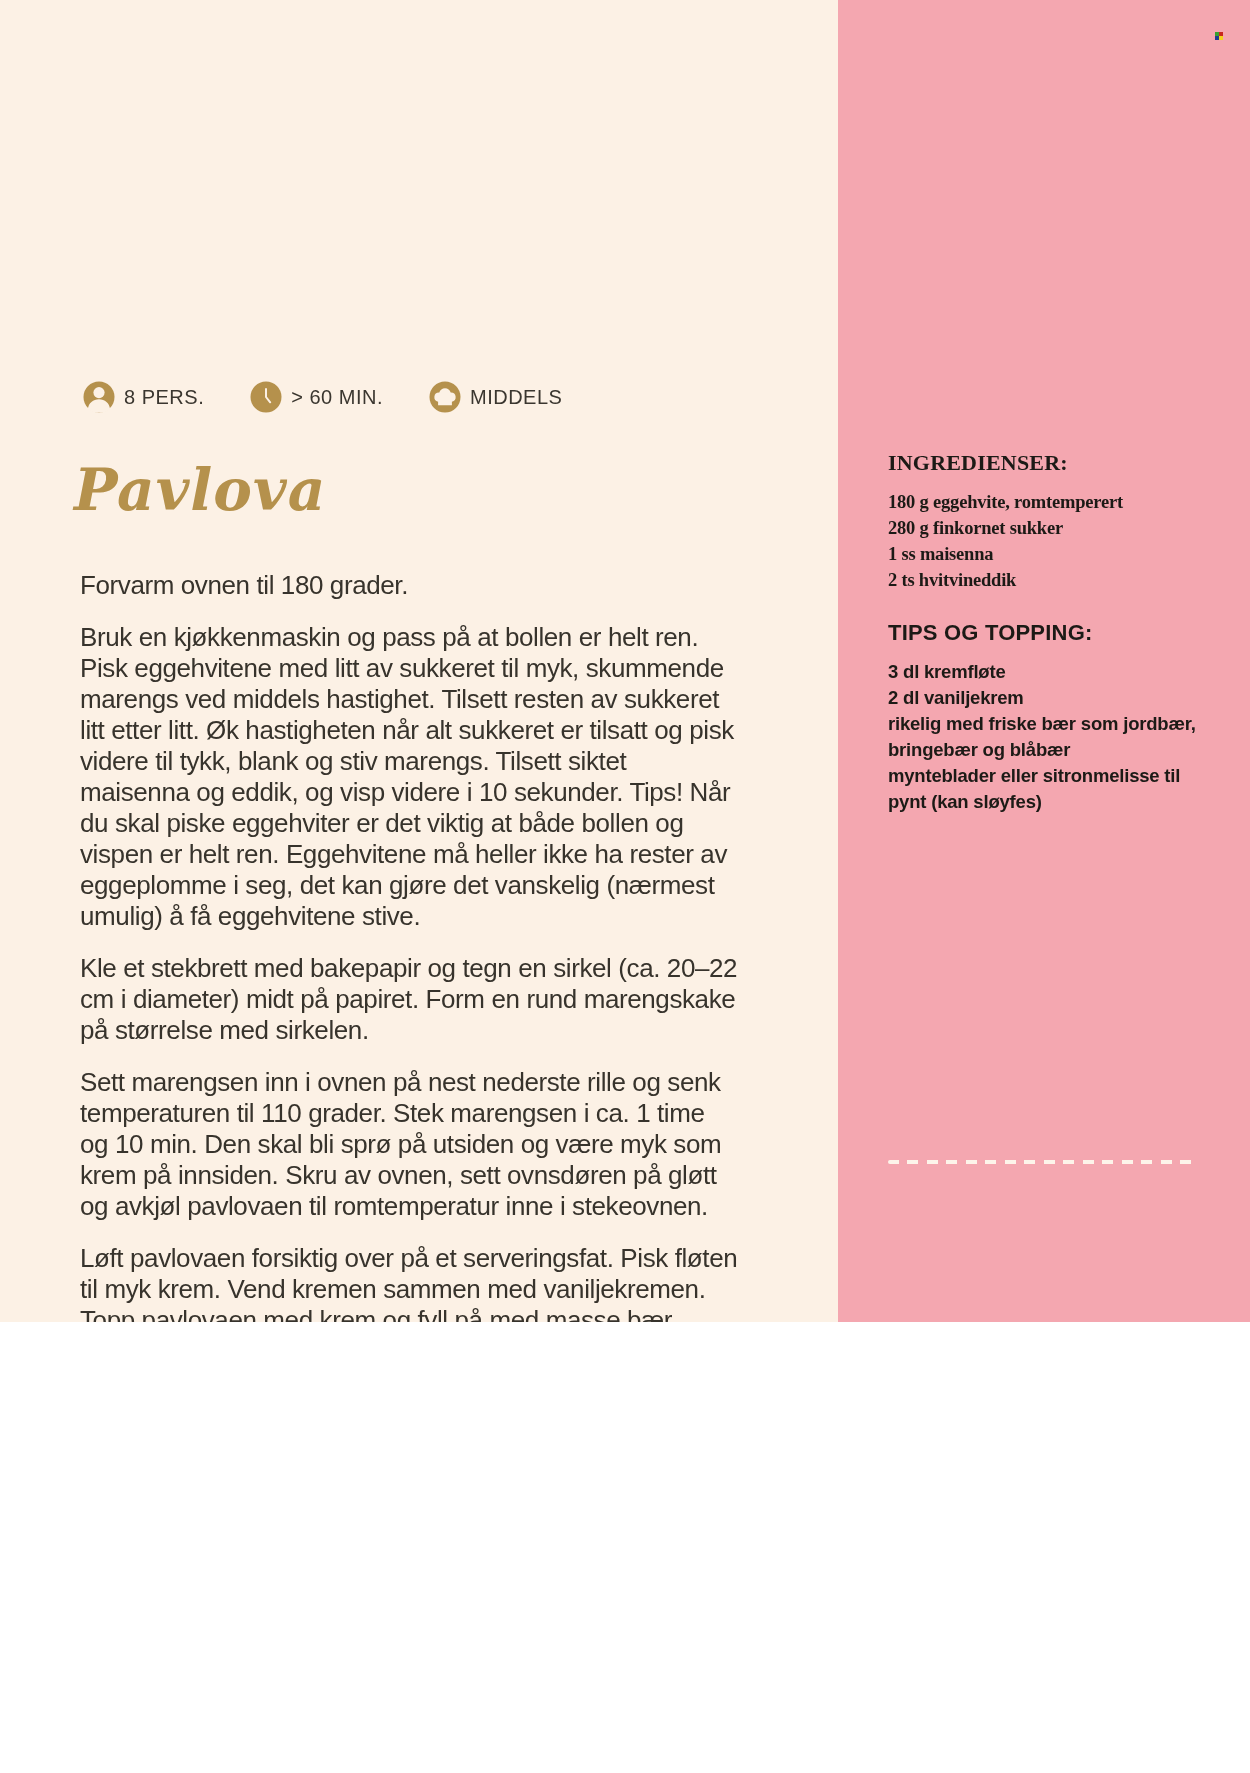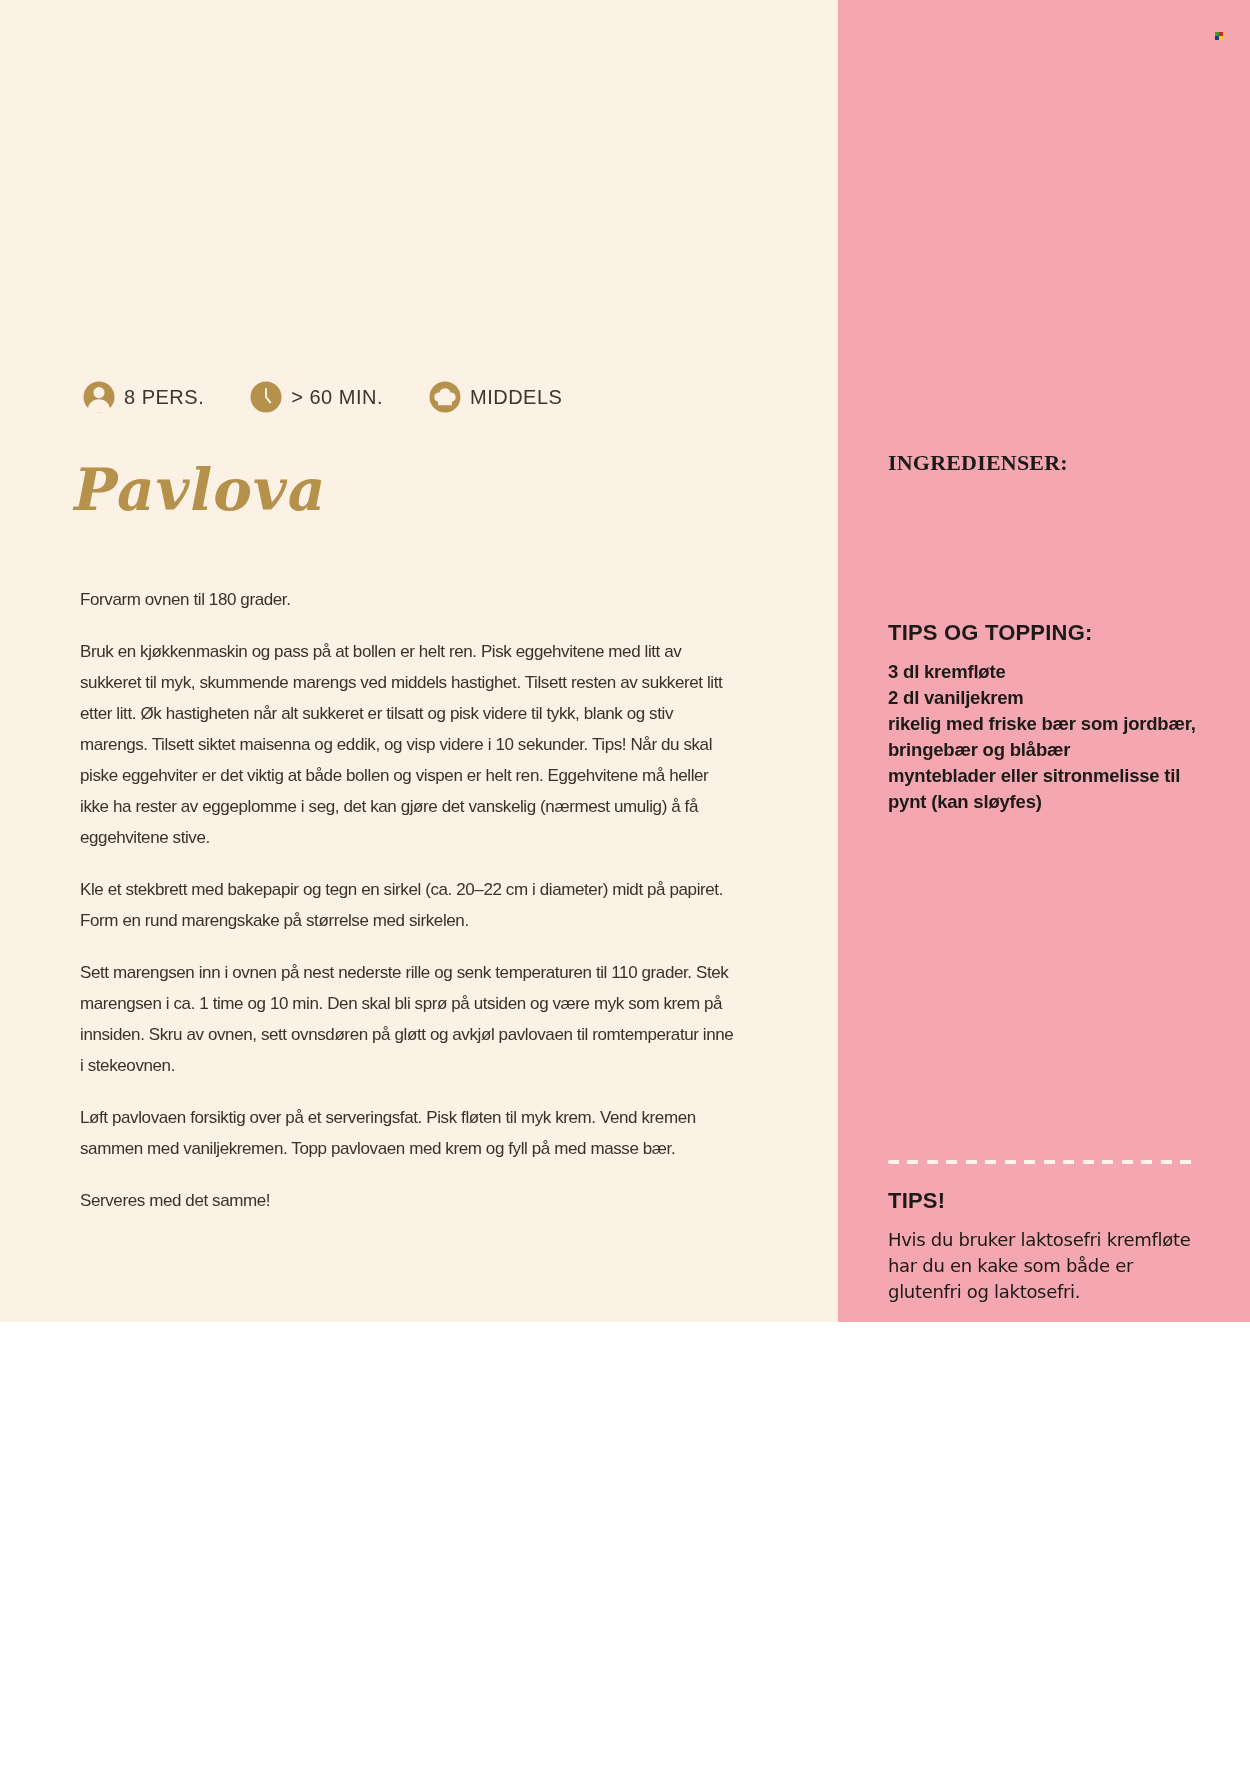--- a/index.html
+++ b/index.html
@@ -26,22 +26,22 @@
   .meta-group { display:flex; align-items:center; gap:9px; margin-right:46px; }
   .meta-icon { width:32px; height:32px; display:block; }
   
   .title {
     position:absolute; left:74px; top:408px;
     font-family:"DejaVu Serif", serif; font-style:italic; font-weight:bold;
     font-size:58px; line-height:86px; color:var(--gold,#b5914c); letter-spacing:1px;
   }
   
   .body {
-    position:absolute; left:80px; top:584px; width:658px;
-    font-size:17px; line-height:31px; letter-spacing:-0.4px;
+    position:absolute; left:80px; top:570px; width:658px;
+    font-size:26px; line-height:31px; letter-spacing:-0.4px;
     color:var(--body-text,#37332c);
   }
   .body p { margin:0 0 21px 0; }
   
   .sb-block { position:absolute; left:888px; width:322px; color:var(--sidebar-text,#1c1a16); }
   .ingredients { top:450px;font-family:Liberation Serif, serif; }
   .topping     { top:620px; }
   .tips        { top:1188px; }
   .sb-heading {
     margin:0 0 13px 0; font-size:22px; font-weight:bold; letter-spacing:.2px;
@@ -113,38 +113,41 @@
   <p>Forvarm ovnen til 180 grader.</p>
       <p>Bruk en kjøkkenmaskin og pass på at bollen er helt ren. Pisk eggehvitene med litt av sukkeret til myk, skummende marengs ved middels hastighet. Tilsett resten av sukkeret litt etter litt. Øk hastigheten når alt sukkeret er tilsatt og pisk videre til tykk, blank og stiv marengs. Tilsett siktet maisenna og eddik, og visp videre i 10 sekunder. Tips! Når du skal piske eggehviter er det viktig at både bollen og vispen er helt ren. Eggehvitene må heller ikke ha rester av eggeplomme i seg, det kan gjøre det vanskelig (nærmest umulig) å få eggehvitene stive.</p>
       <p>Kle et stekbrett med bakepapir og tegn en sirkel (ca. 20–22 cm i diameter) midt på papiret. Form en rund marengskake på størrelse med sirkelen.</p>
       <p>Sett marengsen inn i ovnen på nest nederste rille og senk temperaturen til 110 grader. Stek marengsen i ca. 1 time og 10 min. Den skal bli sprø på utsiden og være myk som krem på innsiden. Skru av ovnen, sett ovnsdøren på gløtt og avkjøl pavlovaen til romtemperatur inne i stekeovnen.</p>
       <p>Løft pavlovaen forsiktig over på et serveringsfat. Pisk fløten til myk krem. Vend kremen sammen med vaniljekremen. Topp pavlovaen med krem og fyll på med masse bær.</p>
       <p>Serveres med det samme!</p>
     </div>
 
   <div class="sb-block ingredients">
     <h2 class="sb-heading">INGREDIENSER:</h2>
+    <div>
+
+    <p class="sb-item">180 g eggehvite, romtemperert</p>
+        <p class="sb-item">280 g finkornet sukker</p>
+        <p class="sb-item">1 ss maisenna</p>
+        <p class="sb-item">2 ts hvitvineddik</p>
+      </div>
   </div>
 
   <div class="sb-block topping">
     <h2 class="sb-heading">TIPS OG TOPPING:</h2>
     <div>
 
     <p class="sb-item">3 dl kremfløte</p>
         <p class="sb-item">2 dl vaniljekrem</p>
         <p class="sb-item">rikelig med friske bær som jordbær, bringebær og blåbær</p>
         <p class="sb-item">mynteblader eller sitronmelisse til pynt (kan sløyfes)</p>
       </div>
   </div>
 
   <div class="tips-divider"></div>
-  <div class="sb-block tips">
-    <h2 class="sb-heading">TIPS!</h2>
-    <p class="tips-text">Hvis du bruker laktosefri kremfløte har du en kake som både er glutenfri og laktosefri.</p>
-  </div>
 
   <div class="footer">
     <span>KLASSISKE</span>
     <span>KAKER</span>
   </div>
   <div class="page-num">7</div>
 
 </div>
 
 </body></html>

